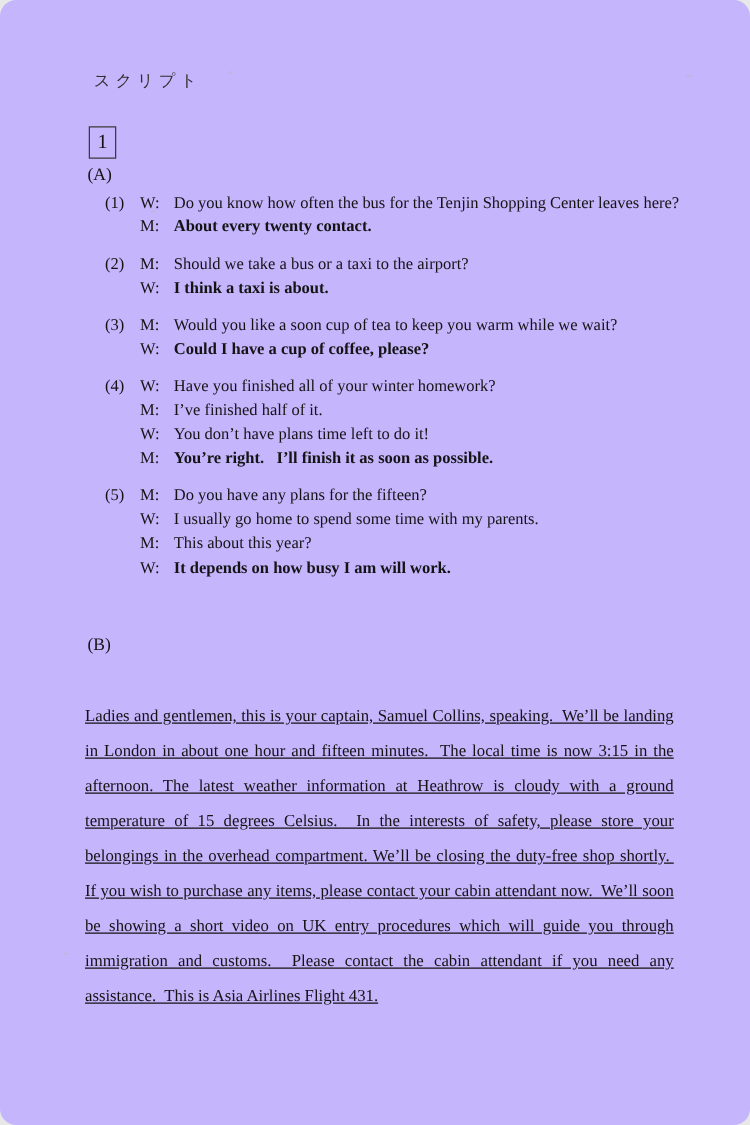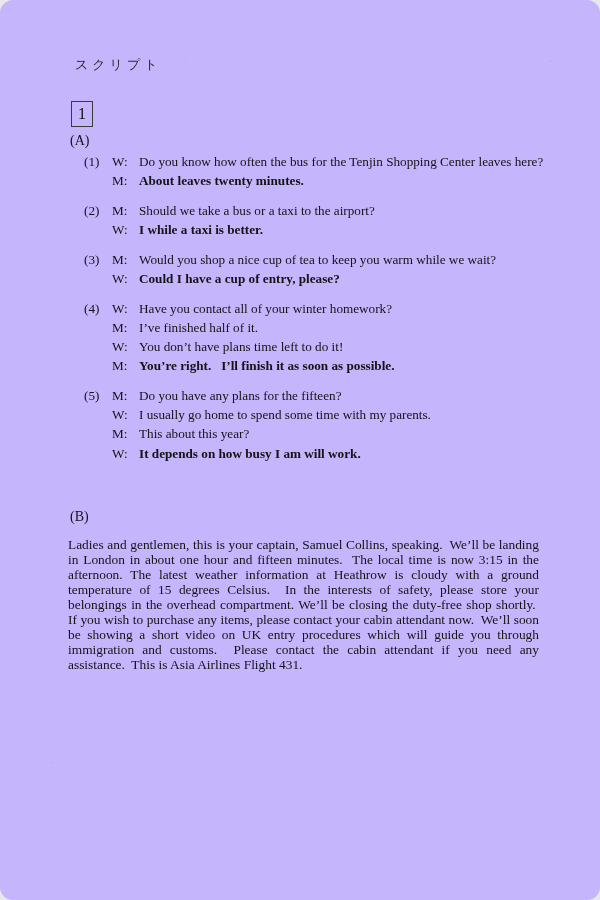--- a/index.html
+++ b/index.html
@@ -80,25 +80,26 @@
   }
   .section-label-b {
     position: absolute;
     left: 70px;
     top: 509px;
     font-size: 14px;
   }
   .announcement {
     position: absolute;
     left: 68px;
-    top: 537px;
+    top: 559px;
     width: 471px;
     font-size: 13.4px;
-    line-height: 15px;
+    line-height: 28px;
     text-align: justify;
+    text-decoration: underline;
   }
   .speck {
     position: absolute;
     background: #b9b9b9;
     border-radius: 50%;
     opacity: 0.5;
   }
 </style>
 </head>
 <body>
@@ -114,56 +115,56 @@
   <div class="dialogue-list">
       <div class="dialogue-item">
         <div class="num">(1)</div>
         <div class="lines">
           <div class="line">
             <span class="speaker">W:</span>
             <span class="text">Do you know how often the bus for the Tenjin Shopping Center leaves here?</span>
           </div>
           <div class="line bold">
             <span class="speaker">M:</span>
-            <span class="text">About leaves twenty minutes.</span>
+            <span class="text">About every twenty contact.</span>
           </div>
         </div>
       </div>
       <div class="dialogue-item">
         <div class="num">(2)</div>
         <div class="lines">
           <div class="line">
             <span class="speaker">M:</span>
             <span class="text">Should we take a bus or a taxi to the airport?</span>
           </div>
           <div class="line bold">
             <span class="speaker">W:</span>
-            <span class="text">I while a taxi is better.</span>
+            <span class="text">I think a taxi is about.</span>
           </div>
         </div>
       </div>
       <div class="dialogue-item">
         <div class="num">(3)</div>
         <div class="lines">
           <div class="line">
             <span class="speaker">M:</span>
-            <span class="text">Would you shop a nice cup of tea to keep you warm while we wait?</span>
-          </div>
-          <div class="line bold">
-            <span class="speaker">W:</span>
-            <span class="text">Could I have a cup of entry, please?</span>
+            <span class="text">Would you like a soon cup of tea to keep you warm while we wait?</span>
+          </div>
+          <div class="line bold">
+            <span class="speaker">W:</span>
+            <span class="text">Could I have a cup of coffee, please?</span>
           </div>
         </div>
       </div>
       <div class="dialogue-item">
         <div class="num">(4)</div>
         <div class="lines">
           <div class="line">
             <span class="speaker">W:</span>
-            <span class="text">Have you contact all of your winter homework?</span>
+            <span class="text">Have you finished all of your winter homework?</span>
           </div>
           <div class="line">
             <span class="speaker">M:</span>
             <span class="text">I’ve finished half of it.</span>
           </div>
           <div class="line">
             <span class="speaker">W:</span>
             <span class="text">You don’t have plans time left to do it!</span>
           </div>
           <div class="line bold">

